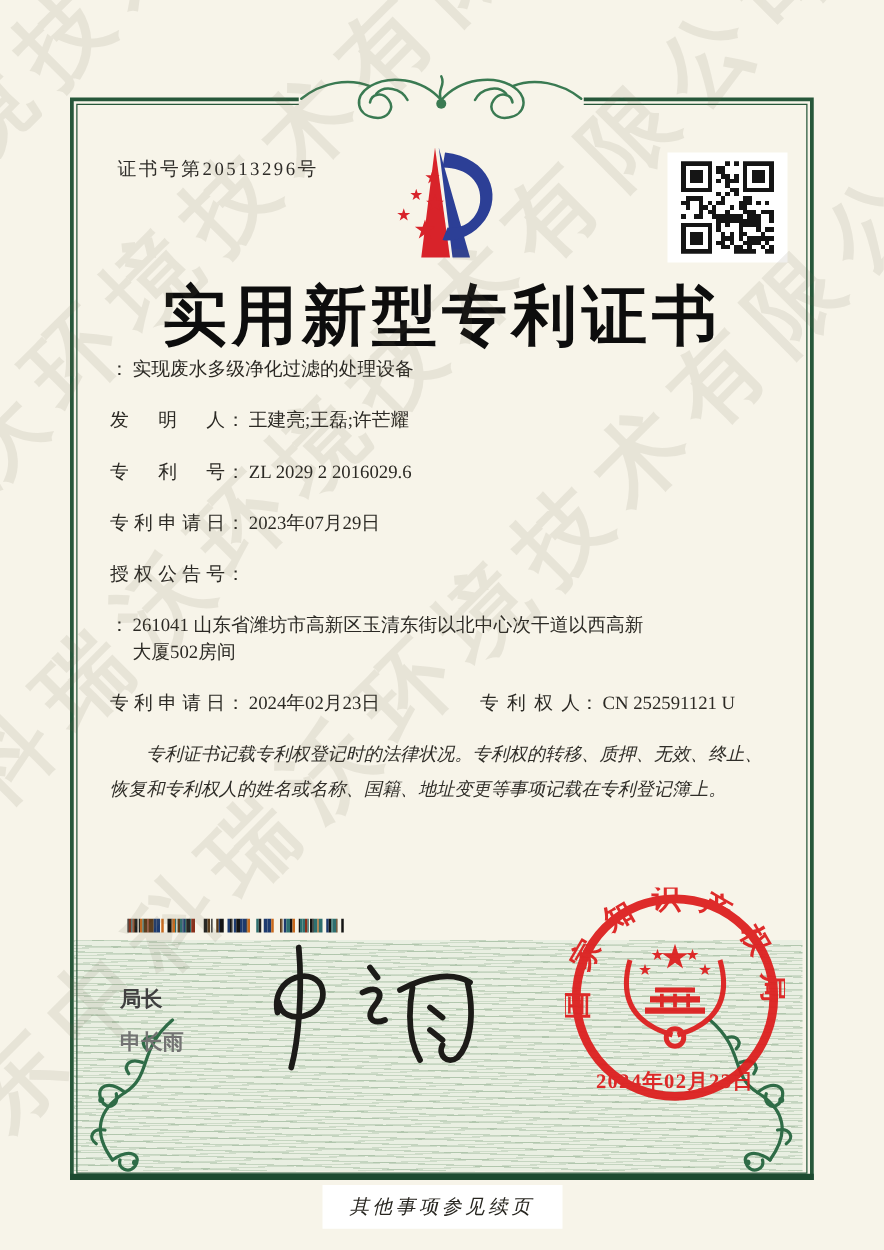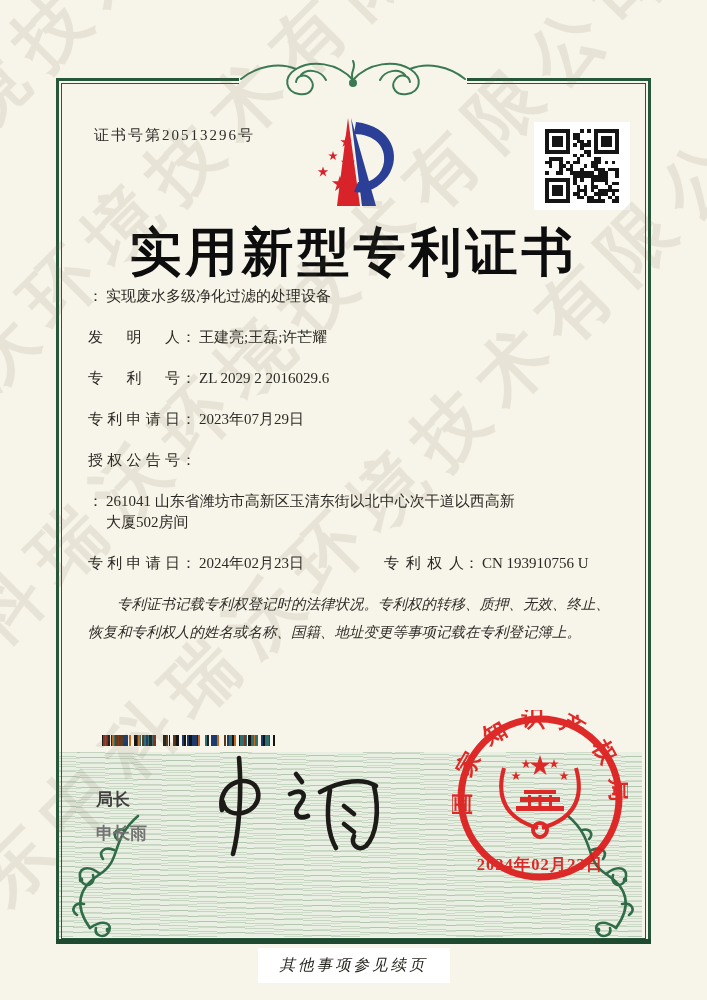--- a/index.html
+++ b/index.html
@@ -319,21 +319,21 @@
         <span class="fcolon">：</span>
         <span class="fvalue" style="max-width:418px">261041 山东省潍坊市高新区玉清东街以北中心次干道以西高新大厦502房间</span>
     </div>
     <div class="frow">
       <span class="flabel">专利申请日</span>
         <span class="fcolon">：</span>
         <span class="fvalue">2024年02月23日</span>
       <span class="pair2">
         <span class="flabel2">专利权人</span>
           <span class="fcolon">：</span>
-          <span class="fvalue">CN 193910756 U</span>
+          <span class="fvalue">CN 252591121 U</span>
       </span>
     </div>
   </div>
 
   <div class="legal">
     <p>专利证书记载专利权登记时的法律状况。专利权的转移、质押、无效、终止、恢复和专利权人的姓名或名称、国籍、地址变更等事项记载在专利登记簿上。</p>
   </div>
 
   <div class="barcode" id="barcode">
       <span style="width: 1px; background: rgb(20, 20, 20);"></span>

